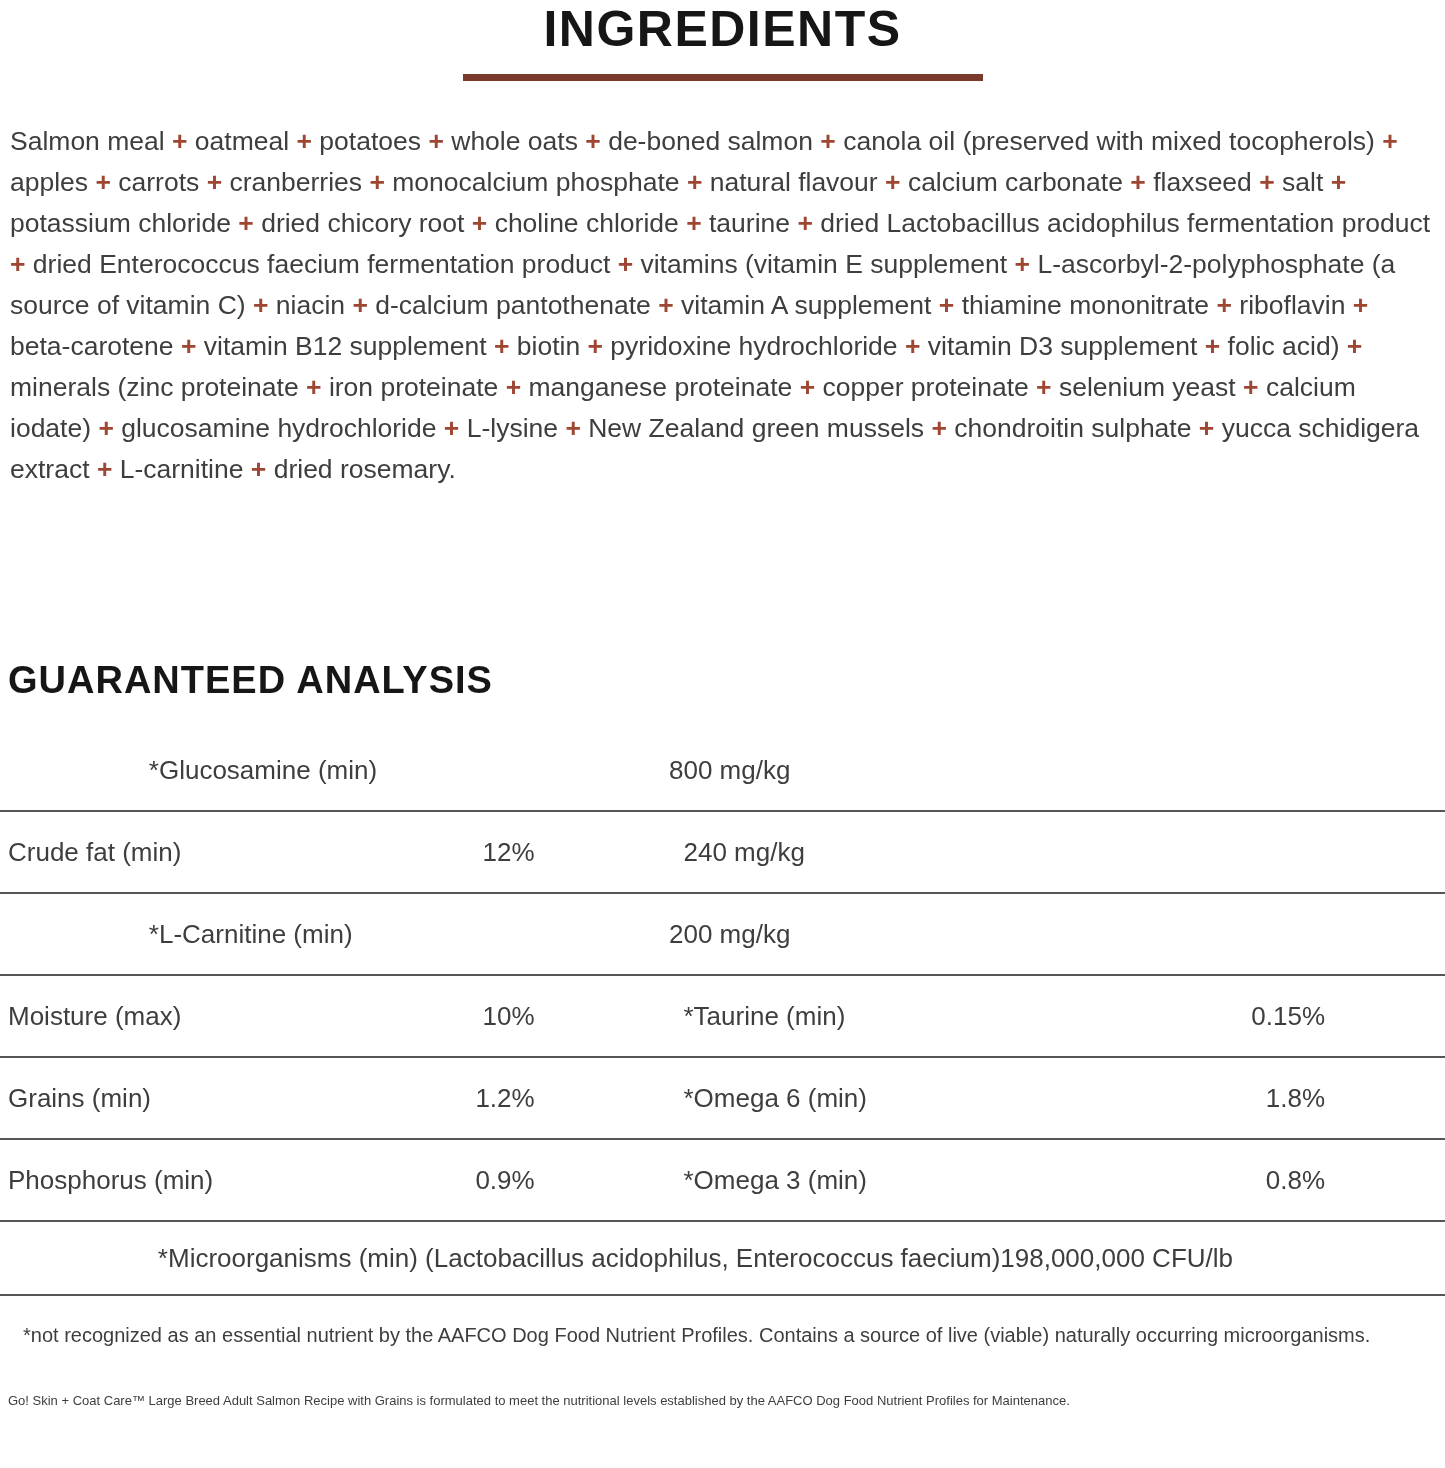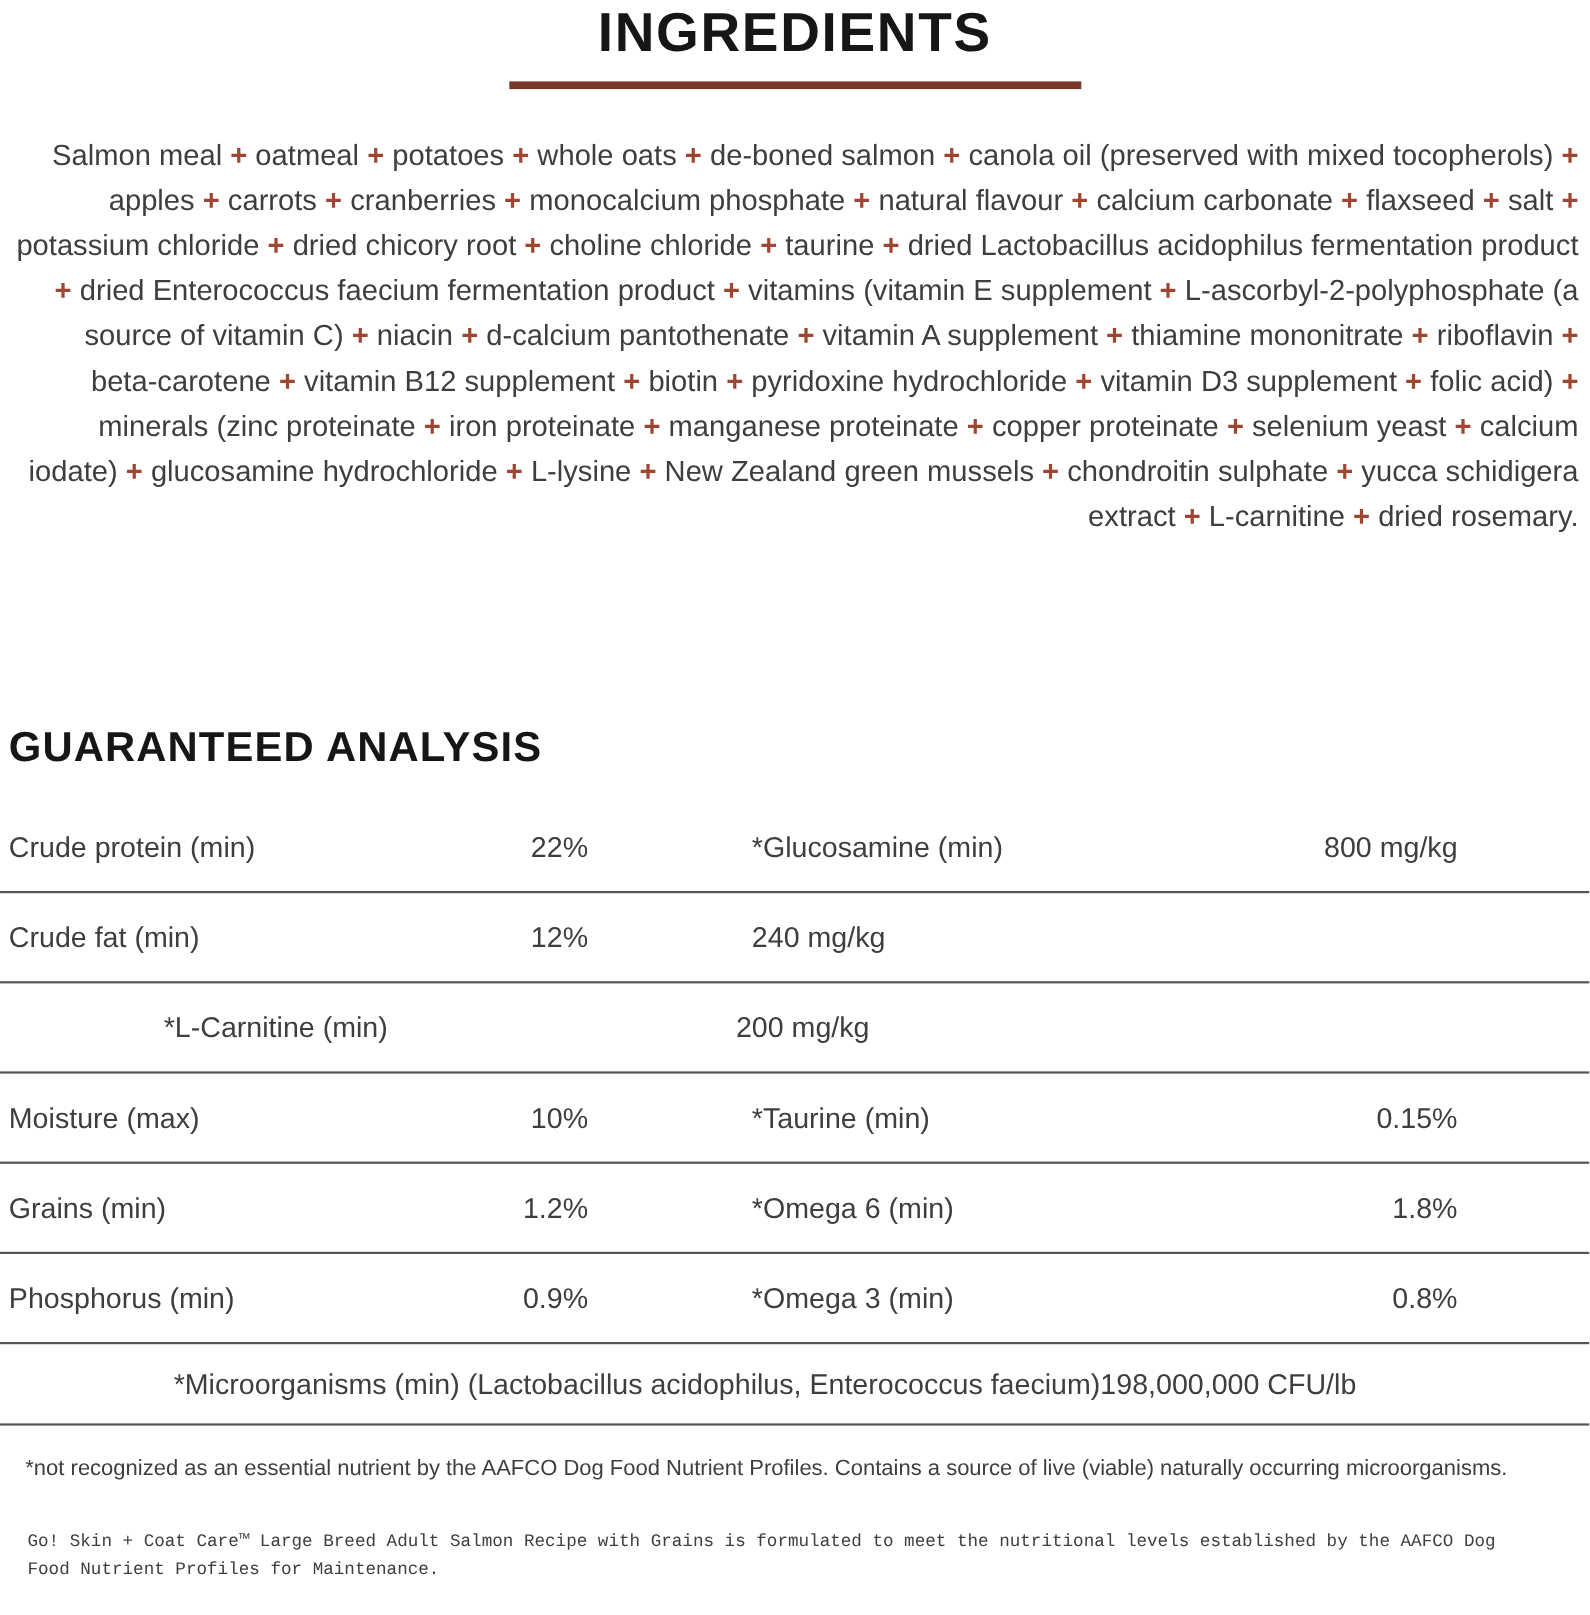--- a/index.html
+++ b/index.html
@@ -33,21 +33,21 @@
     width:520px;
     height:7px;
     background:var(--rule);
     margin:20px auto 0 auto;
   }
   .ingredients{
     margin:40px 0 0 0;
     padding:0 10px;
     font-size:26.5px;
     line-height:41px;
-    text-align:right;
+    text-align:left;
     color:var(--text);
   }
   .ingredients .plus{
     color:var(--plus);
     font-weight:bold;
   }
   .ga-heading{
     margin:0;
     margin-top:171px;
     padding-left:8px;
@@ -83,48 +83,43 @@
     padding-right:4.3%;
     box-sizing:border-box;
   }
   .note-aafco{
     margin:26px 0 0 0;
     padding-left:23px;
     font-size:20px;
     line-height:26px;
   }
   .note-formulation{
-    margin:40px 0 0 17px;
+    margin:40px 0 0 0;
     padding-left:8px;
     max-width:1345px;
-    font-size:16px;
+    font-size:13px;
     line-height:26px;
-    font-family:Liberation Mono, monospace;
   }
 </style>
 </head>
 <body>
 
 <div class="page">
 
   <h1 class="title">INGREDIENTS</h1>
 
   <div class="title-rule"></div>
 
   <p class="ingredients">Salmon meal <span class="plus">+</span> oatmeal <span class="plus">+</span> potatoes <span class="plus">+</span> whole oats <span class="plus">+</span> de-boned salmon <span class="plus">+</span> canola oil (preserved with mixed tocopherols) <span class="plus">+</span> apples <span class="plus">+</span> carrots <span class="plus">+</span> cranberries <span class="plus">+</span> monocalcium phosphate <span class="plus">+</span> natural flavour <span class="plus">+</span> calcium carbonate <span class="plus">+</span> flaxseed <span class="plus">+</span> salt <span class="plus">+</span> potassium chloride <span class="plus">+</span> dried chicory root <span class="plus">+</span> choline chloride <span class="plus">+</span> taurine <span class="plus">+</span> dried Lactobacillus acidophilus fermentation product <span class="plus">+</span> dried Enterococcus faecium fermentation product <span class="plus">+</span> vitamins (vitamin E supplement <span class="plus">+</span> L-ascorbyl-2-polyphosphate (a source of vitamin C) <span class="plus">+</span> niacin <span class="plus">+</span> d-calcium pantothenate <span class="plus">+</span> vitamin A supplement <span class="plus">+</span> thiamine mononitrate <span class="plus">+</span> riboflavin <span class="plus">+</span> beta-carotene <span class="plus">+</span> vitamin B12 supplement <span class="plus">+</span> biotin <span class="plus">+</span> pyridoxine hydrochloride <span class="plus">+</span> vitamin D3 supplement <span class="plus">+</span> folic acid) <span class="plus">+</span> minerals (zinc proteinate <span class="plus">+</span> iron proteinate <span class="plus">+</span> manganese proteinate <span class="plus">+</span> copper proteinate <span class="plus">+</span> selenium yeast <span class="plus">+</span> calcium iodate) <span class="plus">+</span> glucosamine hydrochloride <span class="plus">+</span> L-lysine <span class="plus">+</span> New Zealand green mussels <span class="plus">+</span> chondroitin sulphate <span class="plus">+</span> yucca schidigera extract <span class="plus">+</span> L-carnitine <span class="plus">+</span> dried rosemary.</p>
 
   <h2 class="ga-heading">GUARANTEED ANALYSIS</h2>
 
   <div class="ga-table">
 
     <div class="row">
-        <div class="pair left">
-          <span>Crude protein (min)</span>
-          <span>22%</span>
-        </div>
         <div class="spacer"></div>
         <div class="pair right">
           <span>*Glucosamine (min)</span>
           <span>800 mg/kg</span>
         </div>
       </div>
       <div class="row">
         <div class="pair left">
           <span>Crude fat (min)</span>
           <span>12%</span>

